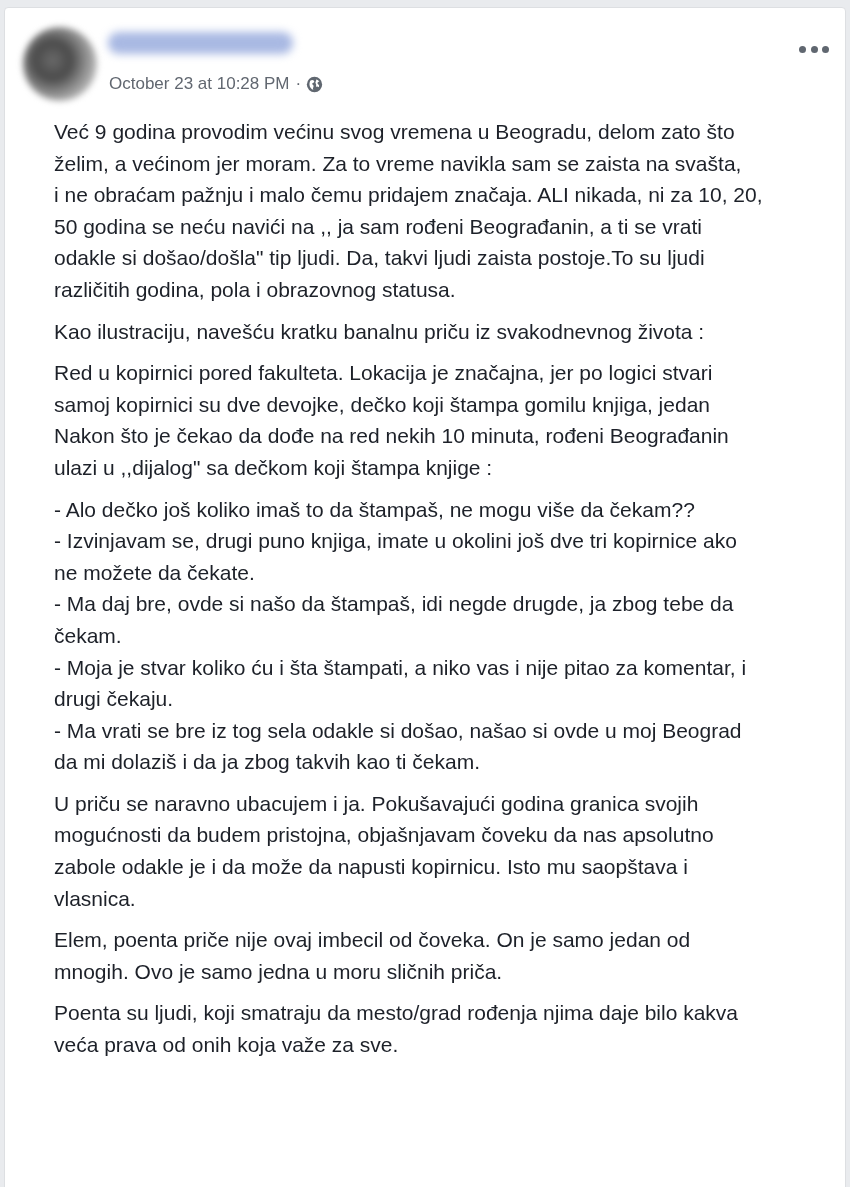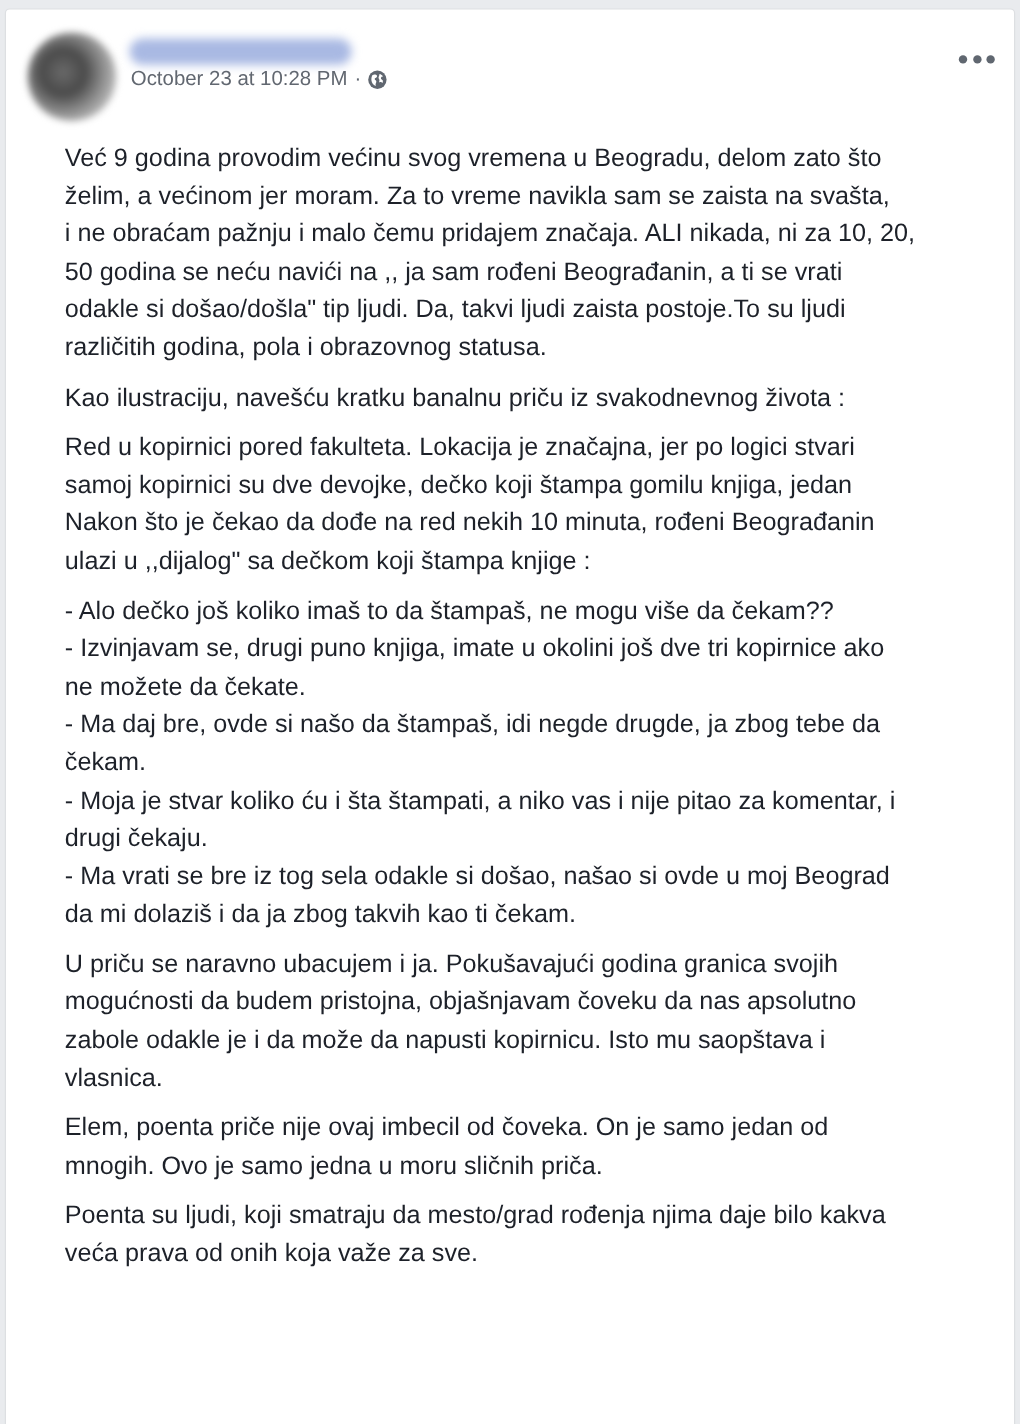--- a/index.html
+++ b/index.html
@@ -49,21 +49,21 @@
       filter: blur(4px);
       color: transparent;
       font-family: "Liberation Sans", sans-serif;
       font-size: 17px;
       overflow: hidden;
       white-space: nowrap;
     }
     .meta {
       position: absolute;
       left: 104px;
-      top: 48px;
+      top: 66px;
       font-family: "Liberation Sans", sans-serif;
       font-size: 17px;
       color: #616770;
       display: flex;
       align-items: center;
       white-space: nowrap;
       text-align: right;
     }
     .meta .sep {
       margin: 0 5px 0 6px;

